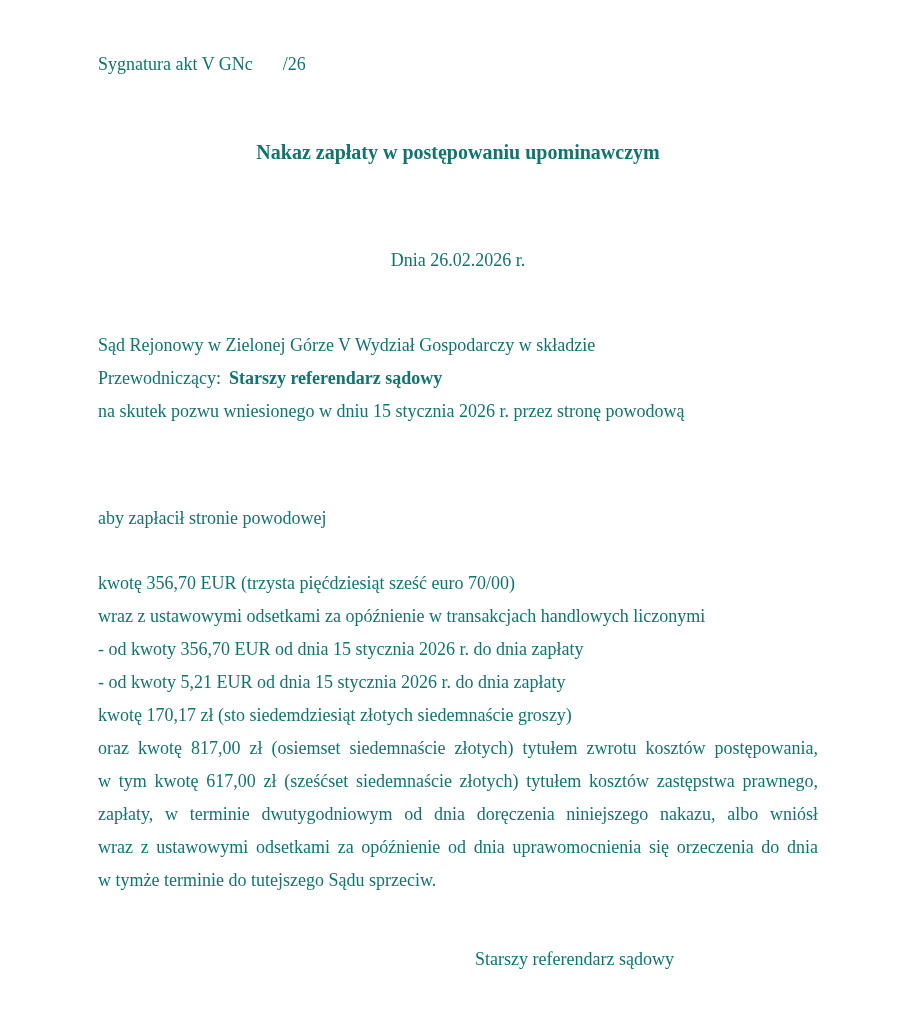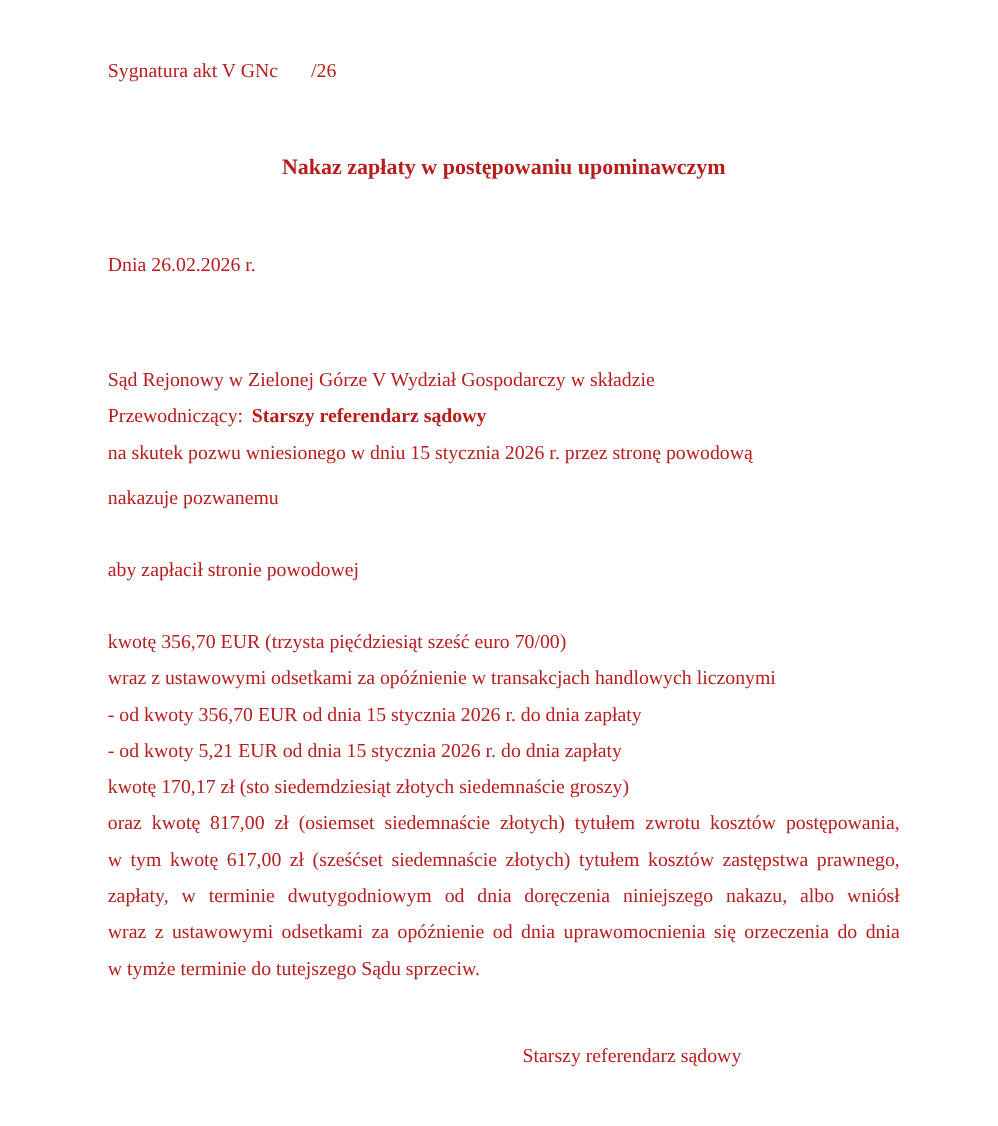--- a/index.html
+++ b/index.html
@@ -4,32 +4,32 @@
 <style>
   html, body { margin: 0; padding: 0; background: #ffffff; }
   .page {
     position: relative;
     width: 907px;
     height: 1024px;
     background: #ffffff;
     font-family: "Liberation Serif", serif;
     font-size: 18px;
     line-height: 33px;
-    color: #b91c1c;
+    color: #0f766e;
     overflow: hidden;
   }
   .block {
     position: absolute;
     left: 98px;
     width: 720px;
   }
   .case-ref-block   { top: 48px; }
   .case-number      { display: inline-block; margin-left: 30px; }
   .title-block      { top: 136px; text-align: center; font-weight: bold; font-size: 20px; }
-  .date-block       { top: 224px; text-align: left; }
+  .date-block       { top: 244px; text-align: center; }
   .intro-block      { top: 305px; margin-top: 24px; }
   .presiding-name   { font-weight: bold; margin-left: 8px; }
   .command-block    { top: 436px; }
   .pay-block        { top: 502px; }
   .amounts-block    { top: 567px; font-family: Liberation Serif, serif; }
   .just             { text-align: justify; text-align-last: justify; }
   .signature-block  { top: 943px; padding-left: 377px; box-sizing: border-box; }
 </style>
 </head>
 <body>
@@ -45,21 +45,20 @@
   <div class="block date-block">Dnia 26.02.2026 r.</div>
 
   <div class="block intro-block">
     <div>Sąd Rejonowy w Zielonej Górze V Wydział Gospodarczy w składzie</div>
     <div>
       <span>Przewodniczący:</span><span class="presiding-name">Starszy referendarz sądowy</span>
     </div>
     <div>na skutek pozwu wniesionego w dniu 15 stycznia 2026 r. przez stronę powodową</div>
   </div>
 
-  <div class="block command-block">nakazuje pozwanemu</div>
 
   <div class="block pay-block">aby zapłacił stronie powodowej</div>
 
   <div class="block amounts-block">
     <div>kwotę 356,70 EUR (trzysta pięćdziesiąt sześć euro 70/00)</div>
     <div>wraz z ustawowymi odsetkami za opóźnienie w transakcjach handlowych liczonymi</div>
     <div>- od kwoty 356,70 EUR od dnia 15 stycznia 2026 r. do dnia zapłaty</div>
     <div>- od kwoty 5,21 EUR od dnia 15 stycznia 2026 r. do dnia zapłaty</div>
     <div>kwotę 170,17 zł (sto siedemdziesiąt złotych siedemnaście groszy)</div>
     <div class="just">oraz kwotę 817,00 zł (osiemset siedemnaście złotych) tytułem zwrotu kosztów postępowania,</div>

